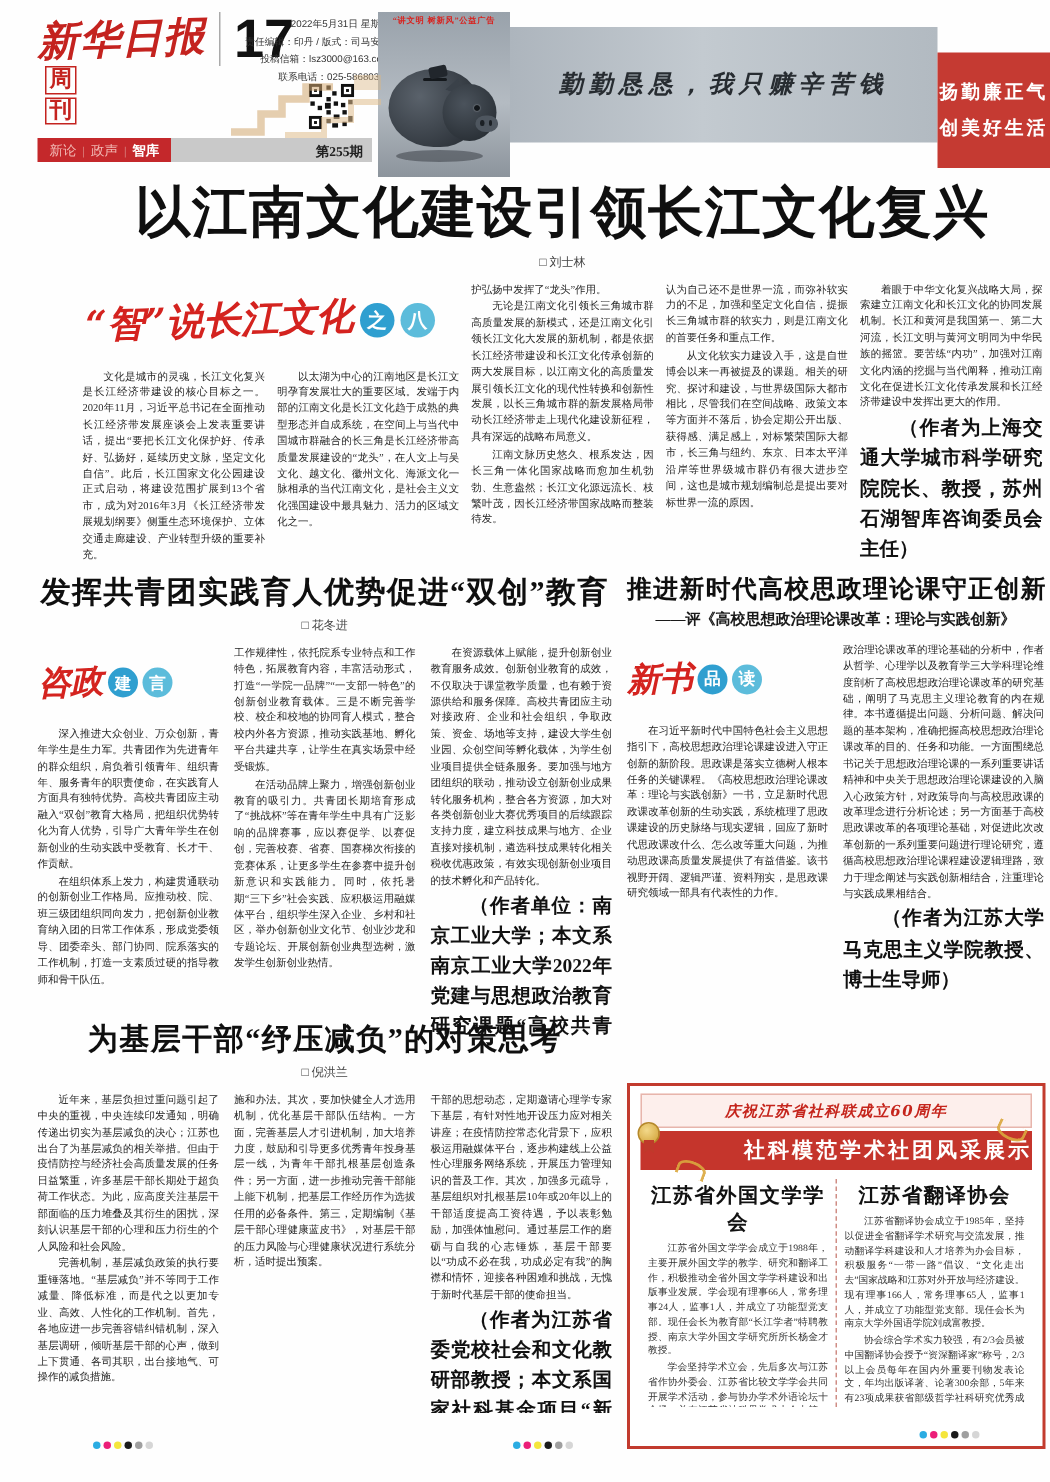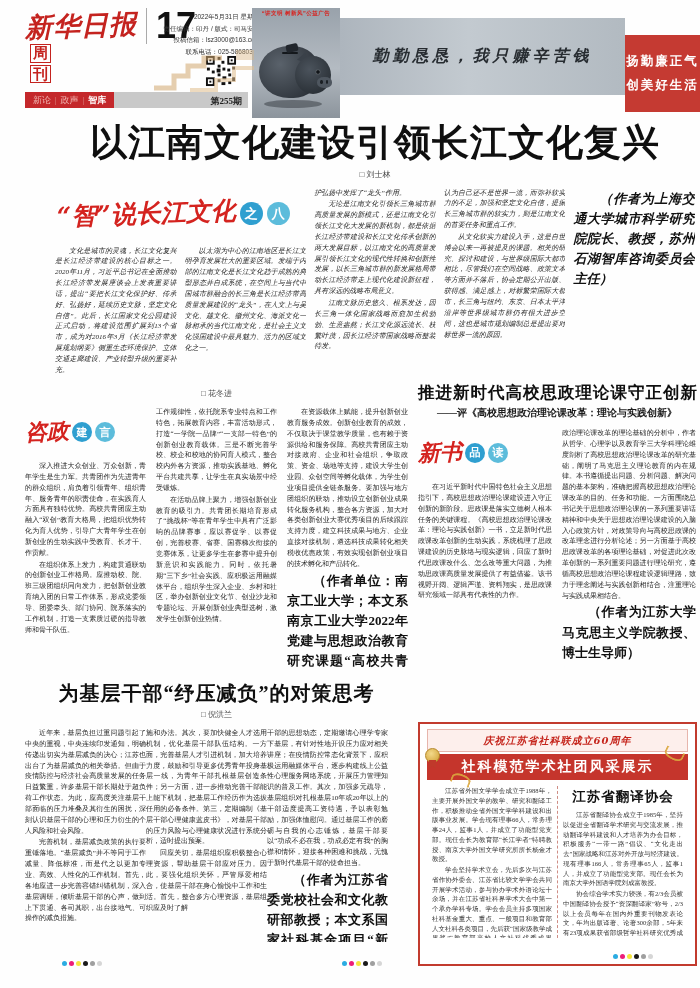--- a/index.html
+++ b/index.html
@@ -70,31 +70,31 @@
   .label{display:flex;align-items:center;}
   .label .script{font-style:italic;font-weight:900;color:#d4231f;font-family:"DejaVu Serif",serif;
                  transform:rotate(-2deg);white-space:nowrap;}
   .badge{display:inline-flex;align-items:center;justify-content:center;border-radius:50%;color:#fff;
          font-family:"Liberation Sans",sans-serif;font-weight:bold;flex:none;}
   .b1{background:#2f9fd0;}.b2{background:#5cbcdb;}
   
   .article1{position:absolute;left:55px;top:122px;width:640px;}
   .article1 .headline{font-size:37px;}
   .a1-body{position:relative;height:188px;gap:8px;}
-  .a1-body .col{width:121.6px;font-style:italic;}
+  .a1-body .col{width:121.6px;}
   .a1-body .pad{padding-top:58px;}
   .a1-label{position:absolute;left:2px;top:0;width:250px;height:52px;z-index:2;}
   .a1-label .script{font-size:25px;}
   .a1-label .badge{width:23px;height:23px;font-size:13px;margin-left:4px;}
   
   .article2{position:absolute;left:25px;top:384px;width:383px;}
   .article4{position:absolute;left:25px;top:682px;width:383px;}
   .article2 .headline,.article4 .headline{font-size:20px;}
   .a2-body{height:262px;gap:10px;}
-  .a4-body{height:214px;gap:0;}
+  .a4-body{height:214px;gap:10px;}
   .a2-body .col,.a4-body .col{width:121px;}
   .col-label{height:50px;display:flex;align-items:center;margin-bottom:4px;}
   .col-label .script{font-size:22px;}
   .col-label .badge{width:20px;height:20px;font-size:11px;margin-left:3px;}
   
   .article3{position:absolute;left:418px;top:384px;width:278px;}
   .article3 .headline{font-size:16.5px;white-space:nowrap;}
   .subtitle{text-align:center;font-size:10px;font-weight:bold;color:#1a1a1a;margin-top:3px;}
   .a3-body{height:250px;gap:10px;}
   .a3-body .col{width:134px;}
@@ -106,21 +106,21 @@
   .dots-a41{left:62px;top:961px;}
   .dots-a42{left:342px;top:961px;}
   
   .adbox{position:absolute;left:418px;top:722px;width:279px;height:244px;border:2px solid #c23b2e;
          box-sizing:border-box;background:#fff;padding:5px 7px;}
   .ad-top{height:21px;background:#fdefec;border:1px solid #e7b5ac;display:flex;align-items:center;
           justify-content:center;}
   .ad-top span{font-size:10px;font-weight:bold;font-style:italic;color:#c5251c;letter-spacing:1px;
                font-family:"DejaVu Serif",serif;}
   .ad-main{height:26px;background:#c5352c;margin-top:2px;display:flex;align-items:center;
-           justify-content:center;position:relative;}
+           justify-content:flex-end;position:relative;}
   .ad-main span{color:#fff;font-weight:900;font-size:14px;letter-spacing:2px;
                 font-family:"Liberation Sans",sans-serif;}
   .curl{position:absolute;width:16px;height:9px;border:2px solid #dba83e;border-top:none;
         border-radius:0 0 50% 50%;opacity:.9;}
   .curl.r{right:4px;top:-5px;transform:rotate(25deg);}
   .curl.l{left:24px;top:20px;transform:rotate(-160deg);}
   .medal{position:absolute;left:5px;top:24px;width:13px;height:13px;border-radius:50%;
          background:radial-gradient(circle at 40% 35%,#f3d98a,#cf9e32);border:1px solid #b5882a;z-index:3;}
   .medal:after{content:"";position:absolute;left:3px;top:11px;width:7px;height:9px;background:#c0392b;
                clip-path:polygon(0 0,100% 0,100% 100%,50% 70%,0 100%);}
@@ -252,26 +252,30 @@
       <div class="col cont">
           <p class="para">护弘扬中发挥了“龙头”作用。</p>
           <p class="para">无论是江南文化引领长三角城市群高质量发展的新模式，还是江南文化引领长江文化大发展的新机制，都是依据长江经济带建设和长江文化传承创新的两大发展目标，以江南文化的高质量发展引领长江文化的现代性转换和创新性发展，以长三角城市群的新发展格局带动长江经济带走上现代化建设新征程，具有深远的战略布局意义。</p>
           <p class="para">江南文脉历史悠久、根系发达，因长三角一体化国家战略而愈加生机勃勃、生意盎然；长江文化源远流长、枝繁叶茂，因长江经济带国家战略而整装待发。</p>
         </div>
       <div class="col cont">
           <p class="para">认为自己还不是世界一流，而弥补软实力的不足，加强和坚定文化自信，提振长三角城市群的软实力，则是江南文化的首要任务和重点工作。</p>
           <p class="para">从文化软实力建设入手，这是自世博会以来一再被提及的课题。相关的研究、探讨和建设，与世界级国际大都市相比，尽管我们在空间战略、政策文本等方面并不落后，协会定期公开出版、获得感、满足感上，对标繁荣国际大都市，长三角与纽约、东京、日本太平洋沿岸等世界级城市群仍有很大进步空间，这也是城市规划编制总是提出要对标世界一流的原因。</p>
         </div>
       <div class="col">
+        <div>
+            <p class="para">着眼于中华文化复兴战略大局，探索建立江南文化和长江文化的协同发展机制。长江和黄河是我国第一、第二大河流，长江文明与黄河文明同为中华民族的摇篮。要苦练“内功”，加强对江南文化内涵的挖掘与当代阐释，推动江南文化在促进长江文化传承发展和长江经济带建设中发挥出更大的作用。</p>
+          </div>
         <p class="credit">（作者为上海交通大学城市科学研究院院长、教授，苏州石湖智库咨询委员会主任）</p>
       </div>
     </div>
   </div>
 
   <div class="article2">
+    <div class="headline">发挥共青团实践育人优势促进“双创”教育</div>
     <div class="byline">□ 花冬进</div>
     <div class="cols a2-body">
       <div class="col">
         <div class="col-label label">
           <span class="script">咨政</span>
           <span class="badge b1">建</span>
           <span class="badge b2">言</span>
         </div>
         <div>
             <p class="para">深入推进大众创业、万众创新，青年学生是生力军。共青团作为先进青年的群众组织，肩负着引领青年、组织青年、服务青年的职责使命，在实践育人方面具有独特优势。高校共青团应主动融入“双创”教育大格局，把组织优势转化为育人优势，引导广大青年学生在创新创业的生动实践中受教育、长才干、作贡献。</p>
@@ -317,21 +321,20 @@
   <div class="article4">
     <div class="headline">为基层干部“纾压减负”的对策思考</div>
     <div class="byline">□ 倪洪兰</div>
     <div class="cols a4-body">
       <div class="col">
           <p class="para">近年来，基层负担过重问题引起了中央的重视，中央连续印发通知，明确传递出切实为基层减负的决心；江苏也出台了为基层减负的相关举措。但由于疫情防控与经济社会高质量发展的任务日益繁重，许多基层干部长期处于超负荷工作状态。为此，应高度关注基层干部面临的压力堆叠及其衍生的困扰，深刻认识基层干部的心理和压力衍生的个人风险和社会风险。</p>
           <p class="para">完善机制，基层减负政策的执行要重锤落地。“基层减负”并不等同于工作减量、降低标准，而是代之以更加专业、高效、人性化的工作机制。首先，各地应进一步完善容错纠错机制，深入基层调研，倾听基层干部的心声，做到上下贯通、各司其职，出台接地气、可操作的减负措施。</p>
         </div>
       <div class="col cont">
           <p class="para">施和办法。其次，要加快健全人才选用机制，优化基层干部队伍结构。一方面，完善基层人才引进机制，加大培养力度，鼓励和引导更多优秀青年投身基层一线，为青年干部扎根基层创造条件；另一方面，进一步推动完善干部能上能下机制，把基层工作经历作为选拔任用的必备条件。第三，定期编制《基层干部心理健康蓝皮书》，对基层干部的压力风险与心理健康状况进行系统分析，适时提出预案。</p>
-          <p class="para">回应关切，基层组织应积极整合心理资源，帮助基层干部应对压力。因此，要强化组织关怀，严管厚爱相结合，使基层干部在身心愉悦中工作和生活。首先，整合多方心理资源，基层组织应及时了解</p>
         </div>
       <div class="col cont">
         <div class="cont">
             <p class="para">干部的思想动态，定期邀请心理学专家下基层，有针对性地开设压力应对相关讲座；在疫情防控常态化背景下，应积极运用融媒体平台，逐步构建线上公益性心理服务网络系统，开展压力管理知识的普及工作。其次，加强多元疏导，基层组织对扎根基层10年或20年以上的干部适度提高工资待遇，予以表彰勉励，加强体恤慰问。通过基层工作的磨砺与自我的心志锤炼，基层干部要以“功成不必在我，功成必定有我”的胸襟和情怀，迎接各种困难和挑战，无愧于新时代基层干部的使命担当。</p>
           </div>
         <p class="credit">（作者为江苏省委党校社会和文化教研部教授；本文系国家社科基金项目“新时代党员干部的理想人格塑造研究”(19BDJ041)的阶段性成果）</p>
       </div>
     </div>
   </div>
 
@@ -357,20 +360,21 @@
     <div class="ad-top">
       <span>庆祝江苏省社科联成立60周年</span>
     </div>
     <div class="ad-main">
       <span>社科模范学术社团风采展示</span>
       <i class="curl r"></i>
       <i class="curl l"></i>
     </div>
     <div class="ad-cols">
       <div class="ad-col">
+        <h3>江苏省外国文学学会</h3>
         <div>
             <p class="para">江苏省外国文学学会成立于1988年，主要开展外国文学的教学、研究和翻译工作，积极推动全省外国文学学科建设和出版事业发展。学会现有理事66人，常务理事24人，监事1人，并成立了功能型党支部。现任会长为教育部“长江学者”特聘教授、南京大学外国文学研究所所长杨金才教授。</p>
             <p class="para">学会坚持学术立会，先后多次与江苏省作协外委会、江苏省比较文学学会共同开展学术活动，参与协办学术外语论坛十余场，并在江苏省社科界学术大会中第一个承办学科专场。学会会员主持多项国家社科基金重大、重点、一般项目和教育部人文社科各类项目，先后获“国家级教学成果奖”“教育部高校人文社科优秀成果奖”和“江苏省哲学社会科学优秀成果奖”等。学会主动服务国家需要，每年面向西部高校举办公益性系列学术讲座，助力西部高校外语学科建设和“一带一路”语言文化交流传播。</p>
           </div>
       </div>
       <div class="ad-col sep">
         <h3>江苏省翻译协会</h3>
         <div>
             <p class="para">江苏省翻译协会成立于1985年，坚持以促进全省翻译学术研究与交流发展，推动翻译学科建设和人才培养为办会目标，积极服务“一带一路”倡议、“文化走出去”国家战略和江苏对外开放与经济建设。现有理事166人，常务理事65人，监事1人，并成立了功能型党支部。现任会长为南京大学外国语学院刘成富教授。</p>
             <p class="para">协会综合学术实力较强，有2/3会员被中国翻译协会授予“资深翻译家”称号，2/3以上会员每年在国内外重要刊物发表论文，年均出版译著、论著300余部，5年来有23项成果获省部级哲学社科研究优秀成果奖。每年定期举办学术年会，积极推动学术交流与研讨，同时与省内十余所高校共建翻译教学与实践基地或翻译研究院（中心），主办的“视界杯”“外教社杯”等翻译竞赛成为国内翻译界知名赛事和翻译人才成长平台。多次为国家、省市重大外事、外贸和文化交流活动提供优质语言服务和政策建议。协会定期公开出版《翻译论坛》，在业界具有一定的影响。</p>

